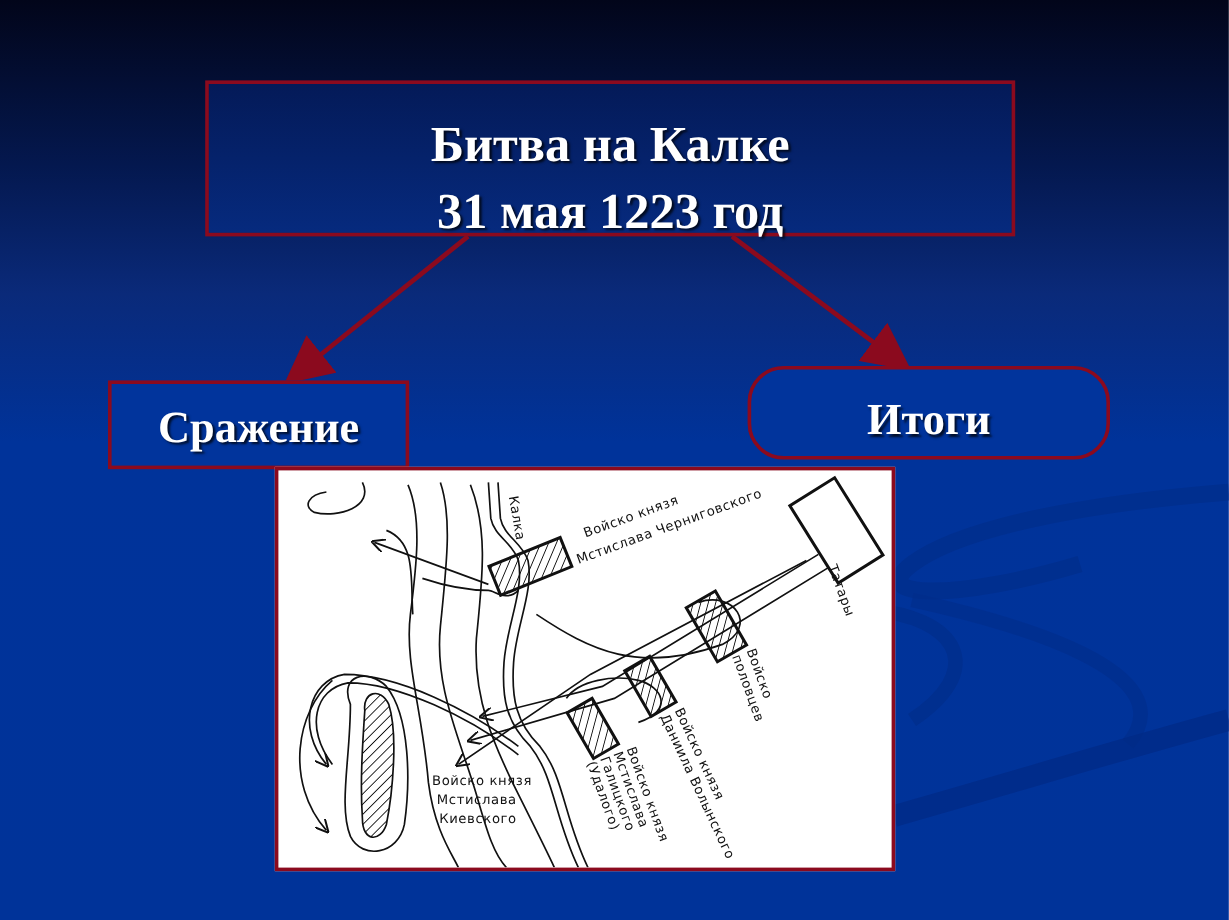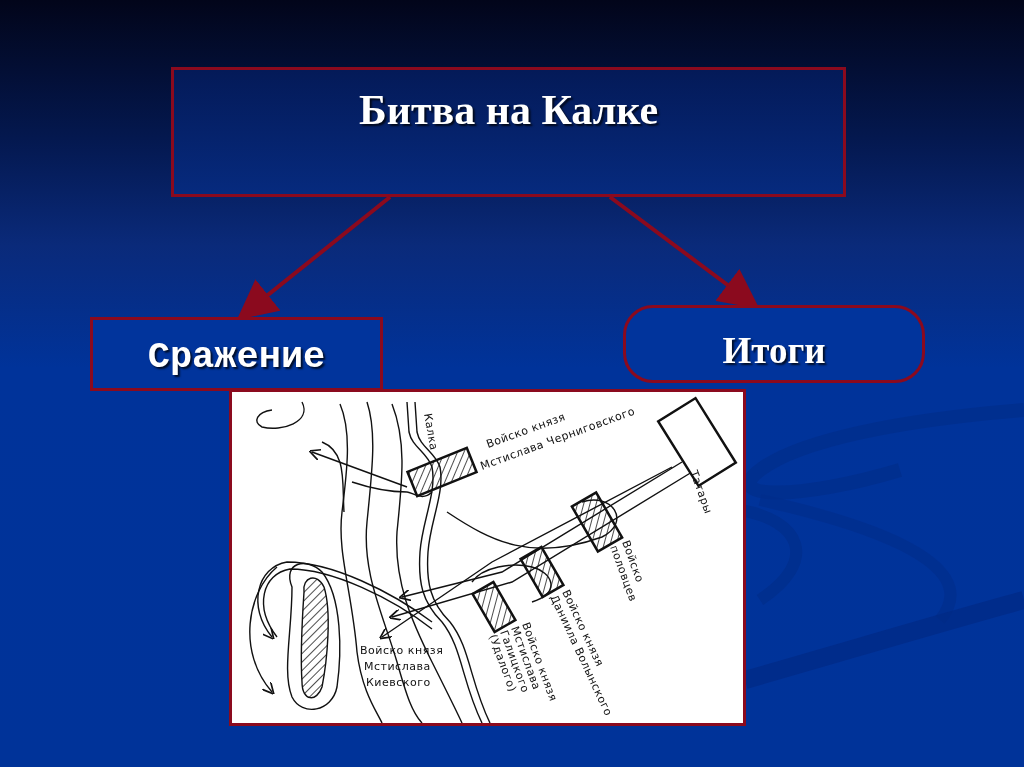--- a/index.html
+++ b/index.html
@@ -11,26 +11,26 @@
   .bg-swirl { position: absolute; left: 0; top: 0; width: 1024px; height: 767px; pointer-events: none; }
   .box {
     position: absolute; box-sizing: border-box;
     border: 3px solid #8b0a1e;
     color: #ffffff; text-align: center; font-weight: bold;
     text-shadow: 2px 2px 2px rgba(0,0,0,0.75);
   }
   .title-box {
     left: 171px; top: 67px; width: 675px; height: 130px;
     background: linear-gradient(to bottom, #041a58 0%, #062a7e 100%);
-    font-size: 42px; line-height: 56px; padding-top: 12px;
+    font-size: 42px; line-height: 56px; padding-top: 23px;
   }
   .title-line { display: block; }
   .box-battle {
-    left: 90px; top: 317px; width: 293px; height: 74px;
-    background: #01349c; font-size: 37px; line-height: 74px; font-family: Liberation Mono, monospace;
+    left: 90px; top: 317px; width: 251px; height: 74px;
+    background: #01349c; font-size: 37px; line-height: 74px;
   }
   .box-results {
     left: 623px; top: 305px; width: 302px; height: 78px;
     background: #01349c; font-size: 37px; line-height: 86px; border-radius: 30px;
   }
   .arrows { position: absolute; left: 0; top: 0; width: 1024px; height: 767px; pointer-events: none; }
   .map-frame {
     position: absolute; left: 229px; top: 389px; width: 517px; height: 337px;
     box-sizing: border-box; border: 3px solid #8b0a1e; background: #ffffff;
     overflow: hidden;
@@ -46,20 +46,21 @@
 
 <svg class="bg-swirl" viewBox="0 0 1024 767">
   <path d="M1024 410 C 900 420, 800 440, 760 470 C 720 500, 800 500, 900 470" stroke="#002d8a" stroke-width="14" fill="none" opacity="0.7"></path>
   <path d="M740 510 C 800 520, 820 560, 760 600" stroke="#002d8a" stroke-width="12" fill="none" opacity="0.7"></path>
   <path d="M760 500 C 850 520, 990 560, 940 620" stroke="#002d8a" stroke-width="12" fill="none" opacity="0.6"></path>
   <path d="M745 680 C 850 650, 950 620, 1024 600" stroke="#002a85" stroke-width="18" fill="none" opacity="0.7"></path>
 </svg>
 
 <div class="box title-box">
   <span class="title-line">Битва на Калке</span>
+  <span class="title-line">31 мая 1223 год</span>
 </div>
 
 <svg class="arrows" viewBox="0 0 1024 767">
   <defs>
     <marker id="ah" markerWidth="10" markerHeight="10" refX="8" refY="5" orient="auto">
       <path d="M0,0 L10,5 L0,10 z" fill="#8b0a1e"></path>
     </marker>
   </defs>
   <line x1="390" y1="197" x2="243" y2="315" stroke="#8b0a1e" stroke-width="4" marker-end="url(#ah)"></line>
   <line x1="610" y1="197" x2="753" y2="304" stroke="#8b0a1e" stroke-width="4" marker-end="url(#ah)"></line>

